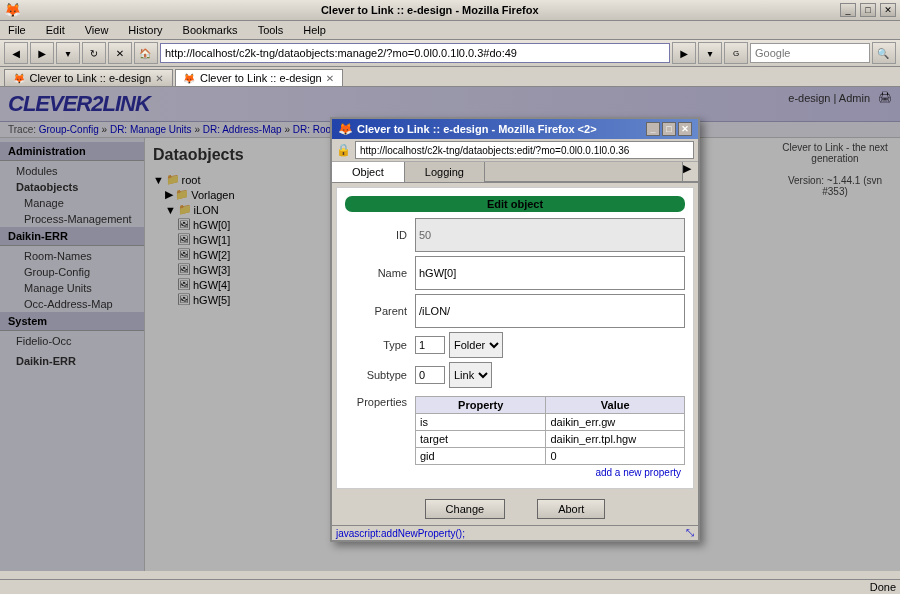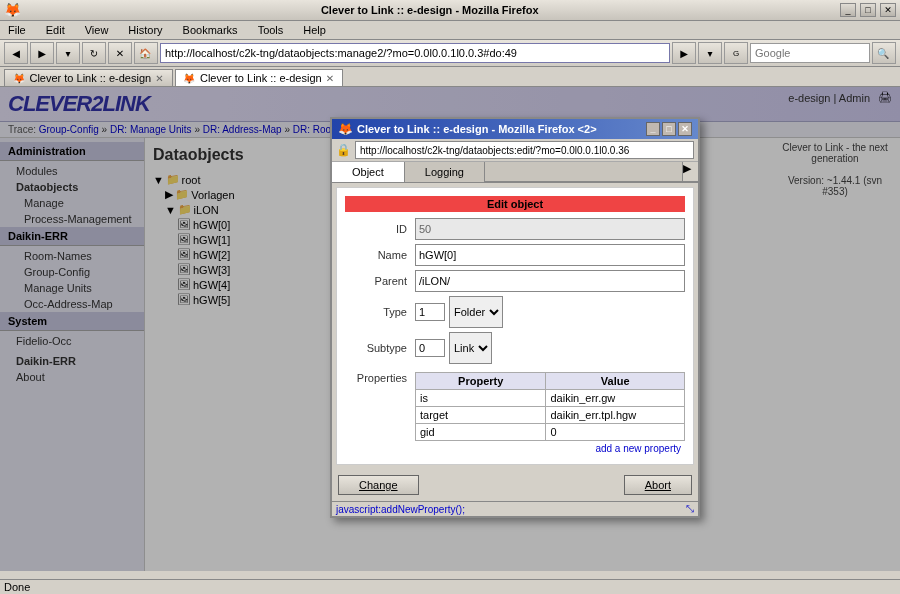--- a/index.html
+++ b/index.html
@@ -51,21 +51,21 @@
     
     .content-area { flex: 1; padding: 8px; overflow: auto; position: relative; }
     .page-title { font-size: 16px; font-weight: bold; color: #333; margin-bottom: 8px; }
 
     
     .tree-item { display: flex; align-items: center; gap: 2px; padding: 1px 0; font-size: 11px; cursor: pointer; }
     .folder-icon { color: #e8a000; }
     .tree-indent { margin-left: 12px; }
 
     
-    .status-bar { position: absolute; bottom: 0; left: 0; right: 0; background: #d4d0c8; border-top: 1px solid #888; padding: 1px 4px; font-size: 11px; display: flex; align-items: center; }
+    .status-bar { position: absolute; bottom: 0; left: 0; right: 0; background: #d4d0c8; border-top: 1px solid #888; padding: 1px 4px; font-size: 11px; display: flex; align-items: center; justify-content: flex-end; }
 
     
     .modal-overlay { position: absolute; top: 0; left: 0; right: 0; bottom: 0; background: rgba(0,0,0,0.3); z-index: 100; }
 
     
     .modal-window {
       position: absolute;
       top: 30px;
       left: 330px;
       width: 370px;
@@ -88,43 +88,43 @@
     .modal-btn { width: 14px; height: 14px; background: #c0b8b0; border: 1px solid #666; font-size: 9px; display: flex; align-items: center; justify-content: center; cursor: pointer; }
 
     .modal-toolbar { background: #d4d0c8; padding: 2px 4px; display: flex; align-items: center; gap: 4px; border-bottom: 1px solid #aaa; }
     .modal-addr { flex: 1; height: 18px; background: white; border: 1px solid #888; padding: 0 4px; font-size: 10px; }
 
     .modal-tabs { display: flex; background: #c8c4bc; border-bottom: 1px solid #888; }
     .modal-tab { padding: 4px 20px; font-size: 11px; cursor: pointer; border-right: 1px solid #888; }
     .modal-tab.active { background: white; }
 
     .modal-content { background: white; padding: 8px; margin: 4px; border: 1px solid #ccc; }
-    .modal-section-title { text-align: center; font-weight: bold; font-size: 11px; background: #ef4444; padding: 2px; margin-bottom: 6px; }
+    .modal-section-title { text-align: center; font-weight: bold; font-size: 11px; background: #15803d; padding: 2px; margin-bottom: 6px; border-radius: 7px; }
 
     .form-row { display: flex; align-items: center; margin-bottom: 4px; font-size: 11px; }
     .form-label { width: 70px; text-align: right; padding-right: 8px; color: #333; flex-shrink: 0; }
     .form-value { flex: 1; }
-    .form-input { width: 100%; height: 22px; border: 1px solid #888; padding: 0 3px; font-size: 11px; background: white; }
+    .form-input { width: 100%; height: 34px; border: 1px solid #888; padding: 0 3px; font-size: 11px; background: white; }
     .form-input.disabled { background: #e8e8e8; color: #666; }
 
     .type-row { display: flex; align-items: center; gap: 4px; }
     .type-input { width: 30px; height: 18px; border: 1px solid #888; padding: 0 3px; font-size: 11px; }
-    .type-select { height: 32px; border: 1px solid #888; font-size: 11px; }
+    .type-select { height: 26px; border: 1px solid #888; font-size: 11px; }
 
     
     .props-table { width: 100%; border-collapse: collapse; font-size: 11px; margin-top: 4px; }
     .props-table th { background: #e0e0f0; border: 1px solid #aaa; padding: 2px 6px; font-weight: bold; }
     .props-table td { border: 1px solid #aaa; padding: 2px 4px; }
     .props-input { width: 100%; border: none; font-size: 11px; padding: 0; }
     .add-property { font-size: 10px; color: #0000cc; cursor: pointer; text-align: right; padding: 2px 4px; }
 
     .props-section { display: flex; }
     .props-label { width: 70px; text-align: right; padding-right: 8px; font-size: 11px; color: #333; flex-shrink: 0; padding-top: 4px; }
 
-    .modal-footer { padding: 6px; display: flex; justify-content: space-between; gap: 32px; text-decoration: underline; }
+    .modal-footer { padding: 6px; display: flex; justify-content: center; gap: 32px; }
     .modal-footer-btn { padding: 3px 20px; border: 1px solid #666; background: linear-gradient(to bottom, #e8e4dc, #c8c4bc); cursor: pointer; font-size: 11px; }
 
     .modal-statusbar { background: #d4d0c8; border-top: 1px solid #888; padding: 1px 4px; font-size: 10px; color: #0000cc; display: flex; align-items: center; justify-content: space-between; gap: 17px; }
 
     .right-sidebar { width: 130px; font-size: 10px; color: #444; padding: 4px; text-align: center; }
     .wsc-badge { border: 2px solid #888; padding: 1px 3px; font-size: 8px; color: #444; }
   </style>
 </head>
 <body>
 
@@ -213,21 +213,20 @@
         <div class="sidebar-item sub">Process-Management</div>
         <div class="sidebar-section">Daikin-ERR</div>
         <div class="sidebar-item sub">Room-Names</div>
         <div class="sidebar-item sub">Group-Config</div>
         <div class="sidebar-item sub">Manage Units</div>
         <div class="sidebar-item sub">Occ-Address-Map</div>
         <div class="sidebar-section">System</div>
         <div class="sidebar-item">Fidelio-Occ</div>
         <div style="height:4px;"></div>
         <div class="sidebar-item" style="font-weight:bold;">Daikin-ERR</div>
-        <div class="sidebar-item">About</div>
 
       </div>
 
       <div class="content-area">
         <div class="page-title">Dataobjects</div>
 
         <div>
           <div class="tree-item">
             <span>▼</span>
             <span class="folder-icon">📁</span>

